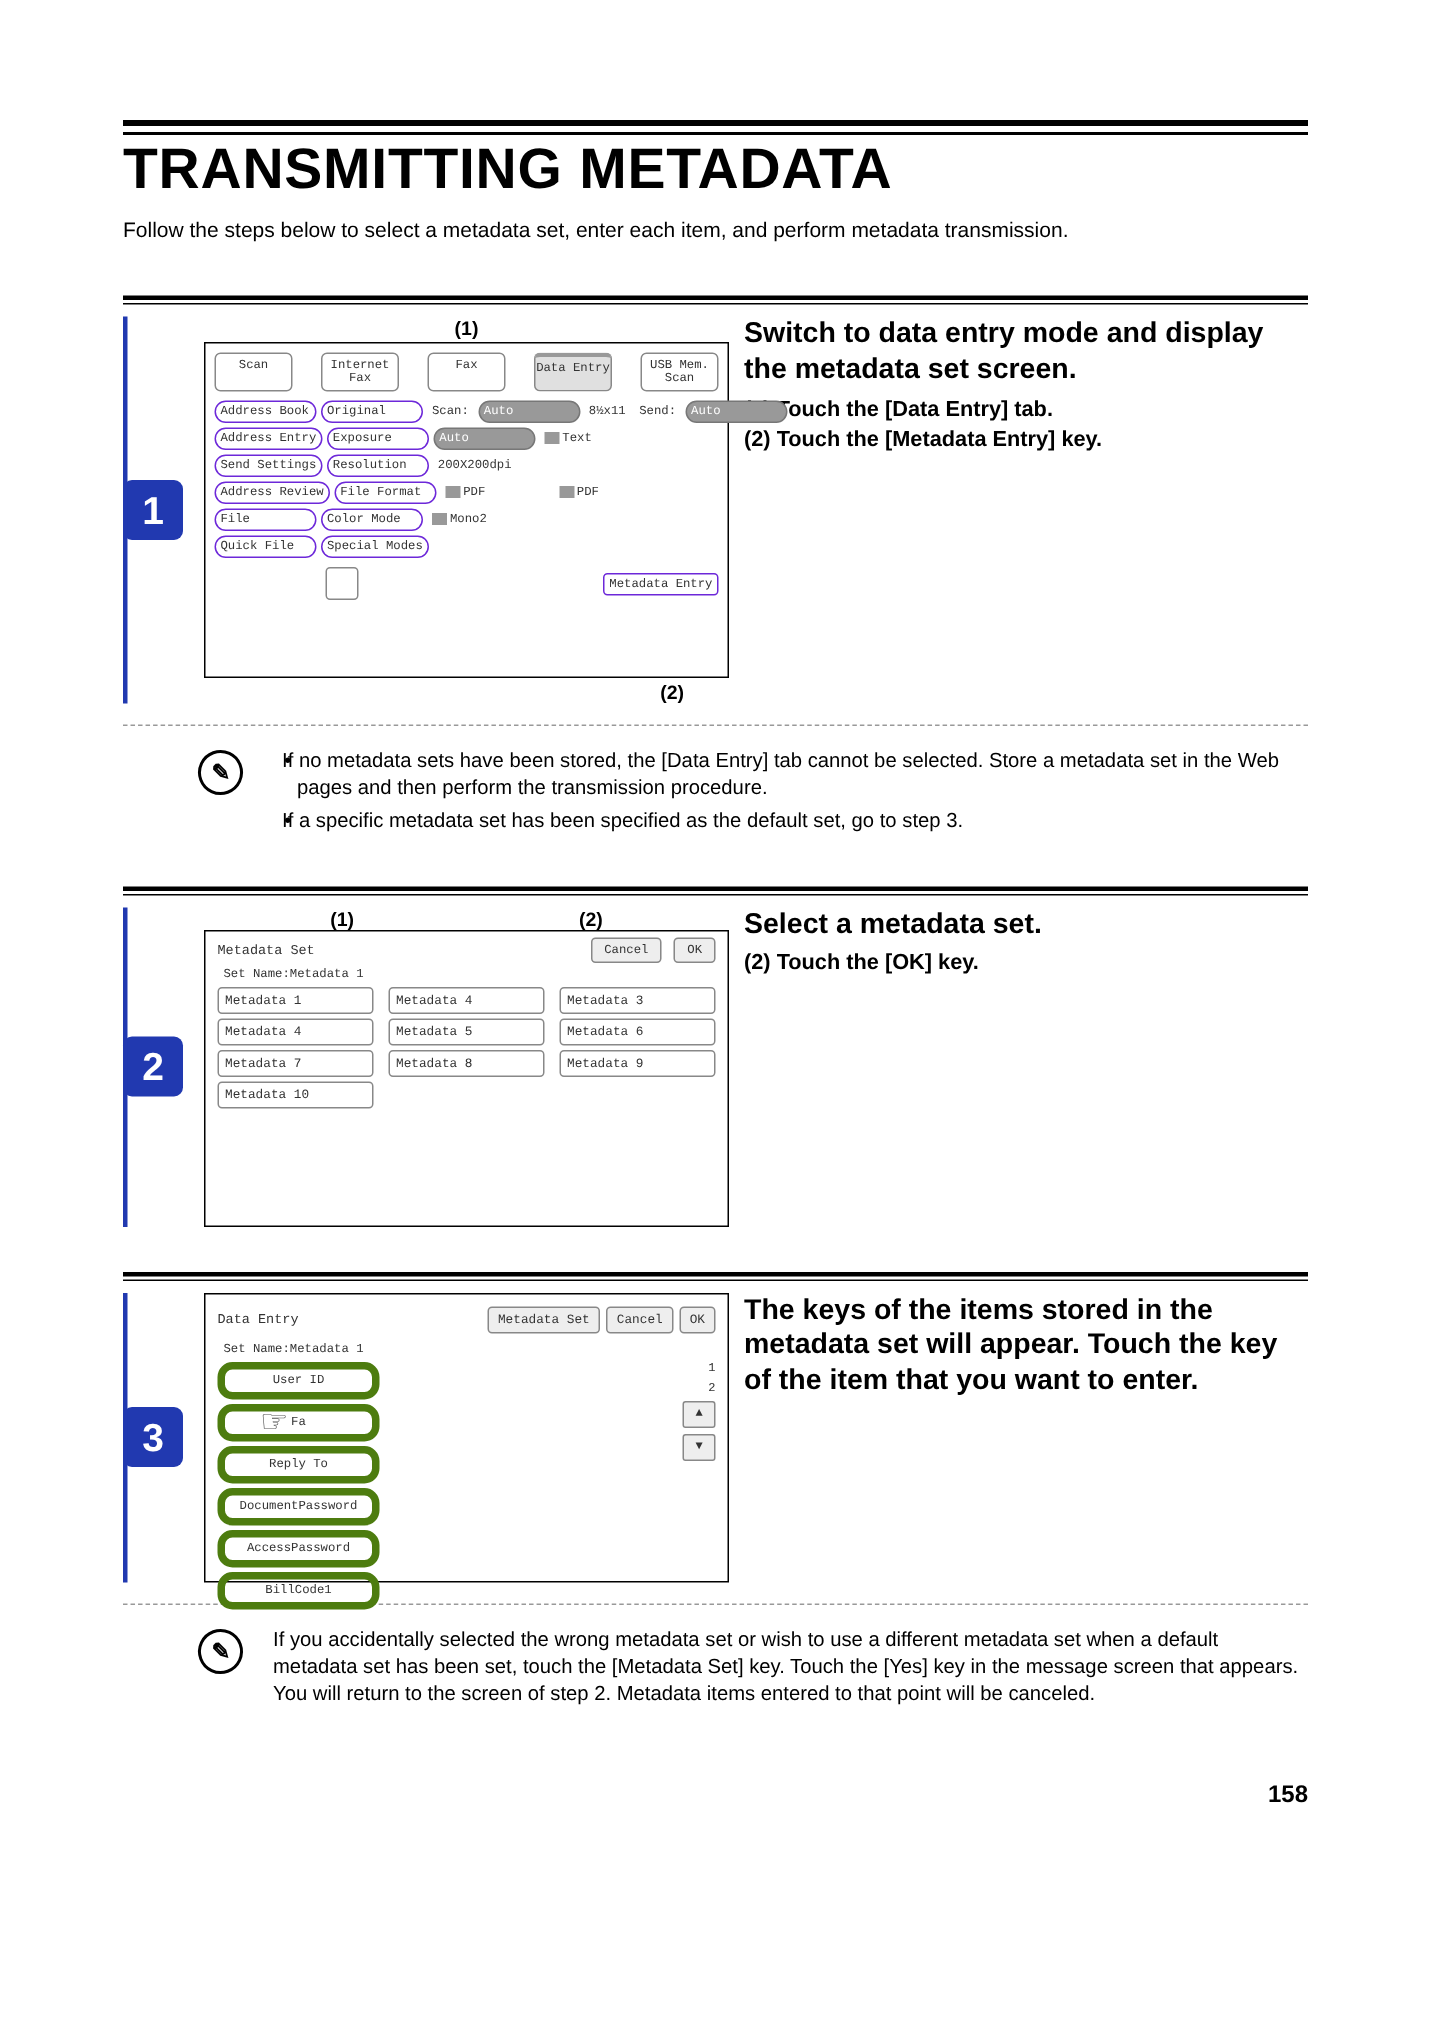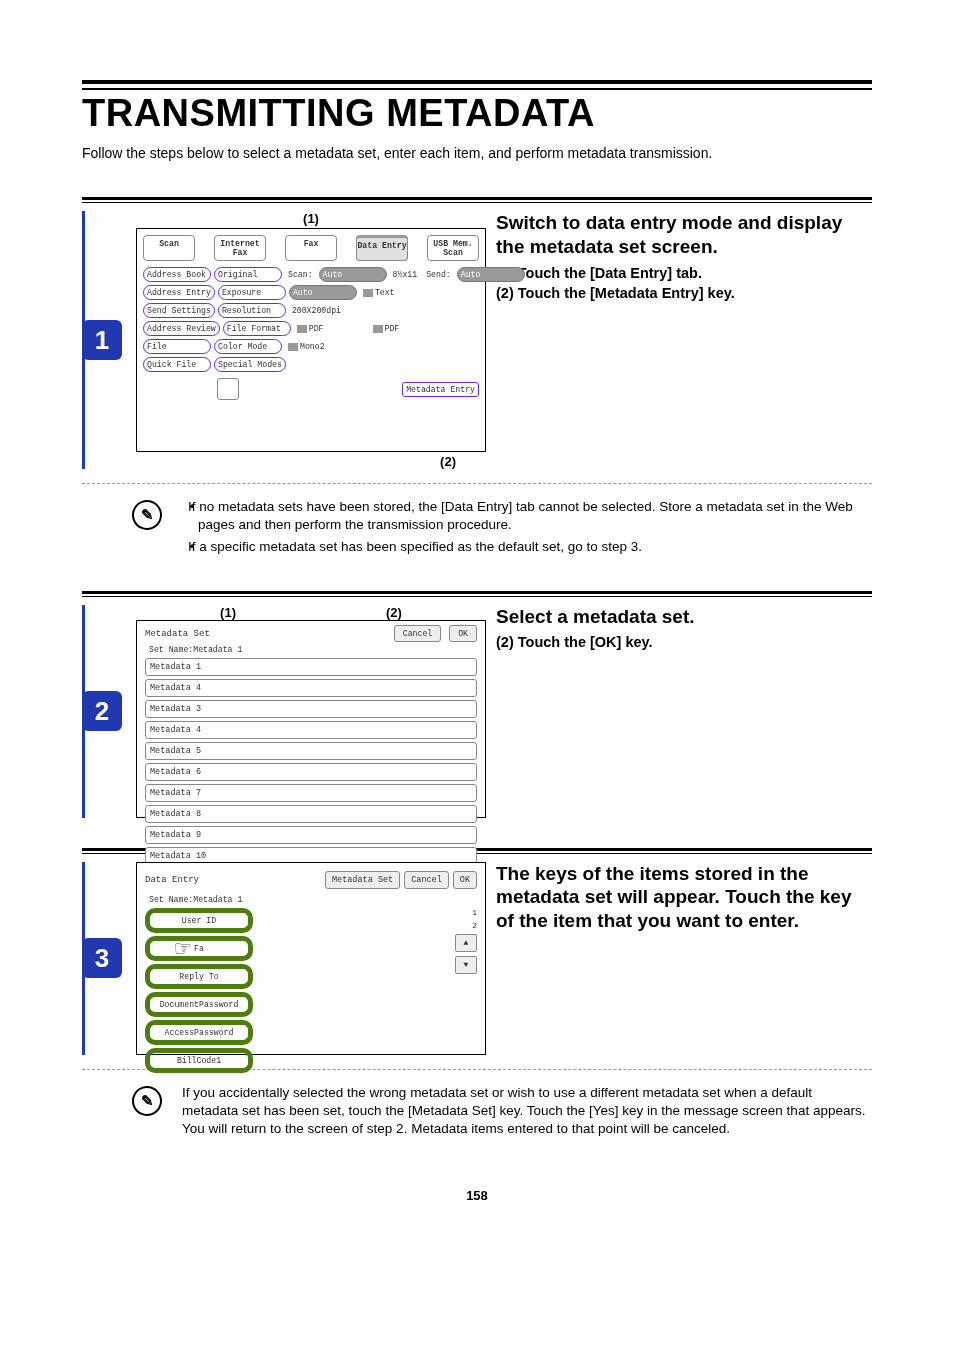--- a/index.html
+++ b/index.html
@@ -107,21 +107,20 @@
     position: relative;
   }
   .screen1 {
     height: 210px;
     padding: 6px;
   }
   .tabs {
     display: flex;
     gap: 19px;
     margin-bottom: 6px;
-    font-weight: bold;
   }
   .tab {
     border: 1px solid #888;
     border-radius: 4px;
     padding: 3px 0;
     flex: 1;
     text-align: center;
   }
   .tab.active {
     background: #e0e0e0;
@@ -152,42 +151,42 @@
     transform: rotate(-20deg);
     margin-top: 2px;
   }
   .note-icon::before{ content:"✎"; transform: rotate(20deg);}
   .note-text { font-size: 13.5px; line-height: 1.35; }
   .note-text ul { margin: 0; padding-left: 16px; }
   .note-text ul li { margin-bottom: 4px; text-indent: -10px; padding-left: 0; }
   .note-text ul li::marker { content: "• "; }
 
   .page-number {
-    text-align: center;
+    text-align: right;
     font-weight: 800;
-    font-size: 13px;
+    font-size: 16px;
     margin-top: 50px;
   }
 
   
   .s1row { display:flex; gap:3px; margin-bottom:3px; align-items:center;}
   .pill { border:1px solid #6d28d9; border-radius:8px; padding:2px 3px; min-width:60px; text-align:left;}
   .pill.dark { background:#999; color:#fff; border-color:#777;}
   .plain { padding: 2px 3px; }
   .tiny-icon { width:10px; height:8px; background:#999; display:inline-block; margin-right:2px; vertical-align:middle;}
   .bottom-icon { width:20px;height:20px;border:1px solid #888;border-radius:3px;display:inline-block; }
 
   
   .screen2 { height: 180px; padding: 8px; }
   .s2-header { display:flex; justify-content:space-between; align-items:center; margin-bottom:6px;}
   .s2-title { font-size:9px; }
   .s2-btn { border:1px solid #888; border-radius:3px; padding:3px 8px; margin-left:3px; background:#eee;}
   .s2-grid {
     display: grid;
-    grid-template-columns: 1fr;
+    grid-template-columns: 1fr 1fr 1fr;
     gap: 3px 10px;
   }
   .s2-item { border:1px solid #888; border-radius:3px; padding:3px 4px; font-size:8.5px; background:#fff;}
   .s2-indicator-line { display:flex; align-items:flex-start; justify-content:center; gap:150px; font-family: Arial; font-size:13px; font-weight:700; margin-bottom:0;}
 
   
   .screen3 { height: 175px; padding:8px; }
   .s3-top { display:flex; gap:4px; margin-bottom:6px; align-items:center;}
   .s3-pill { border:1px solid #888;border-radius:3px;padding:3px 6px;font-size:8.5px;background:#eee;}
   .s3-side { display:flex; }

